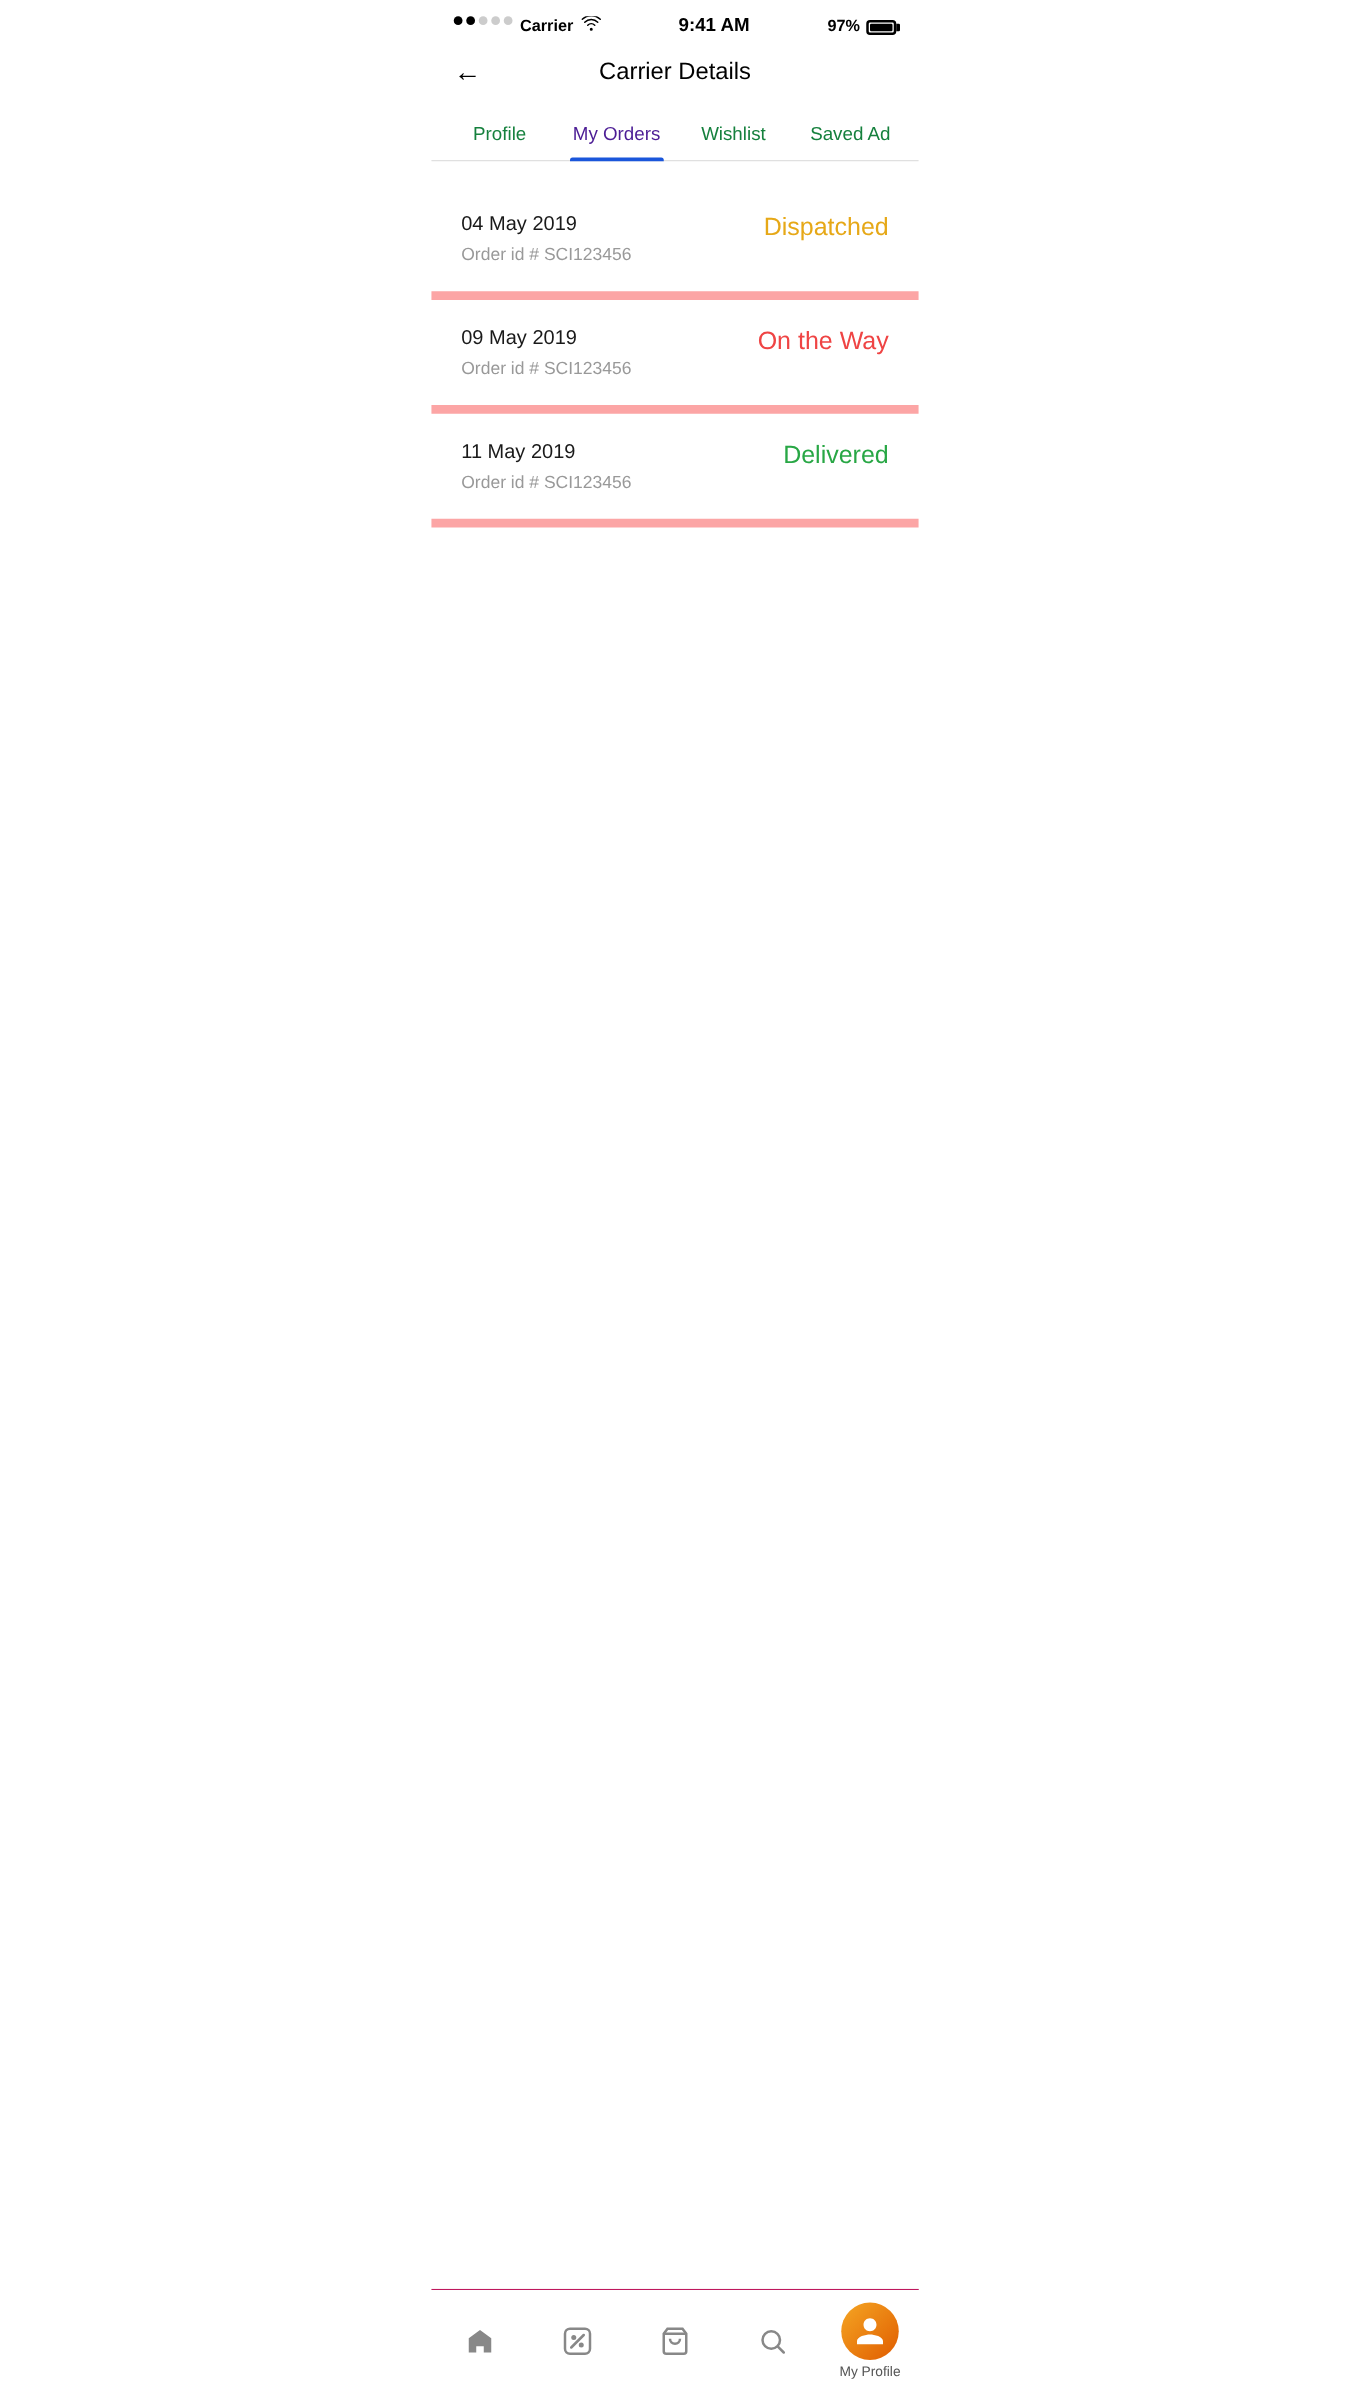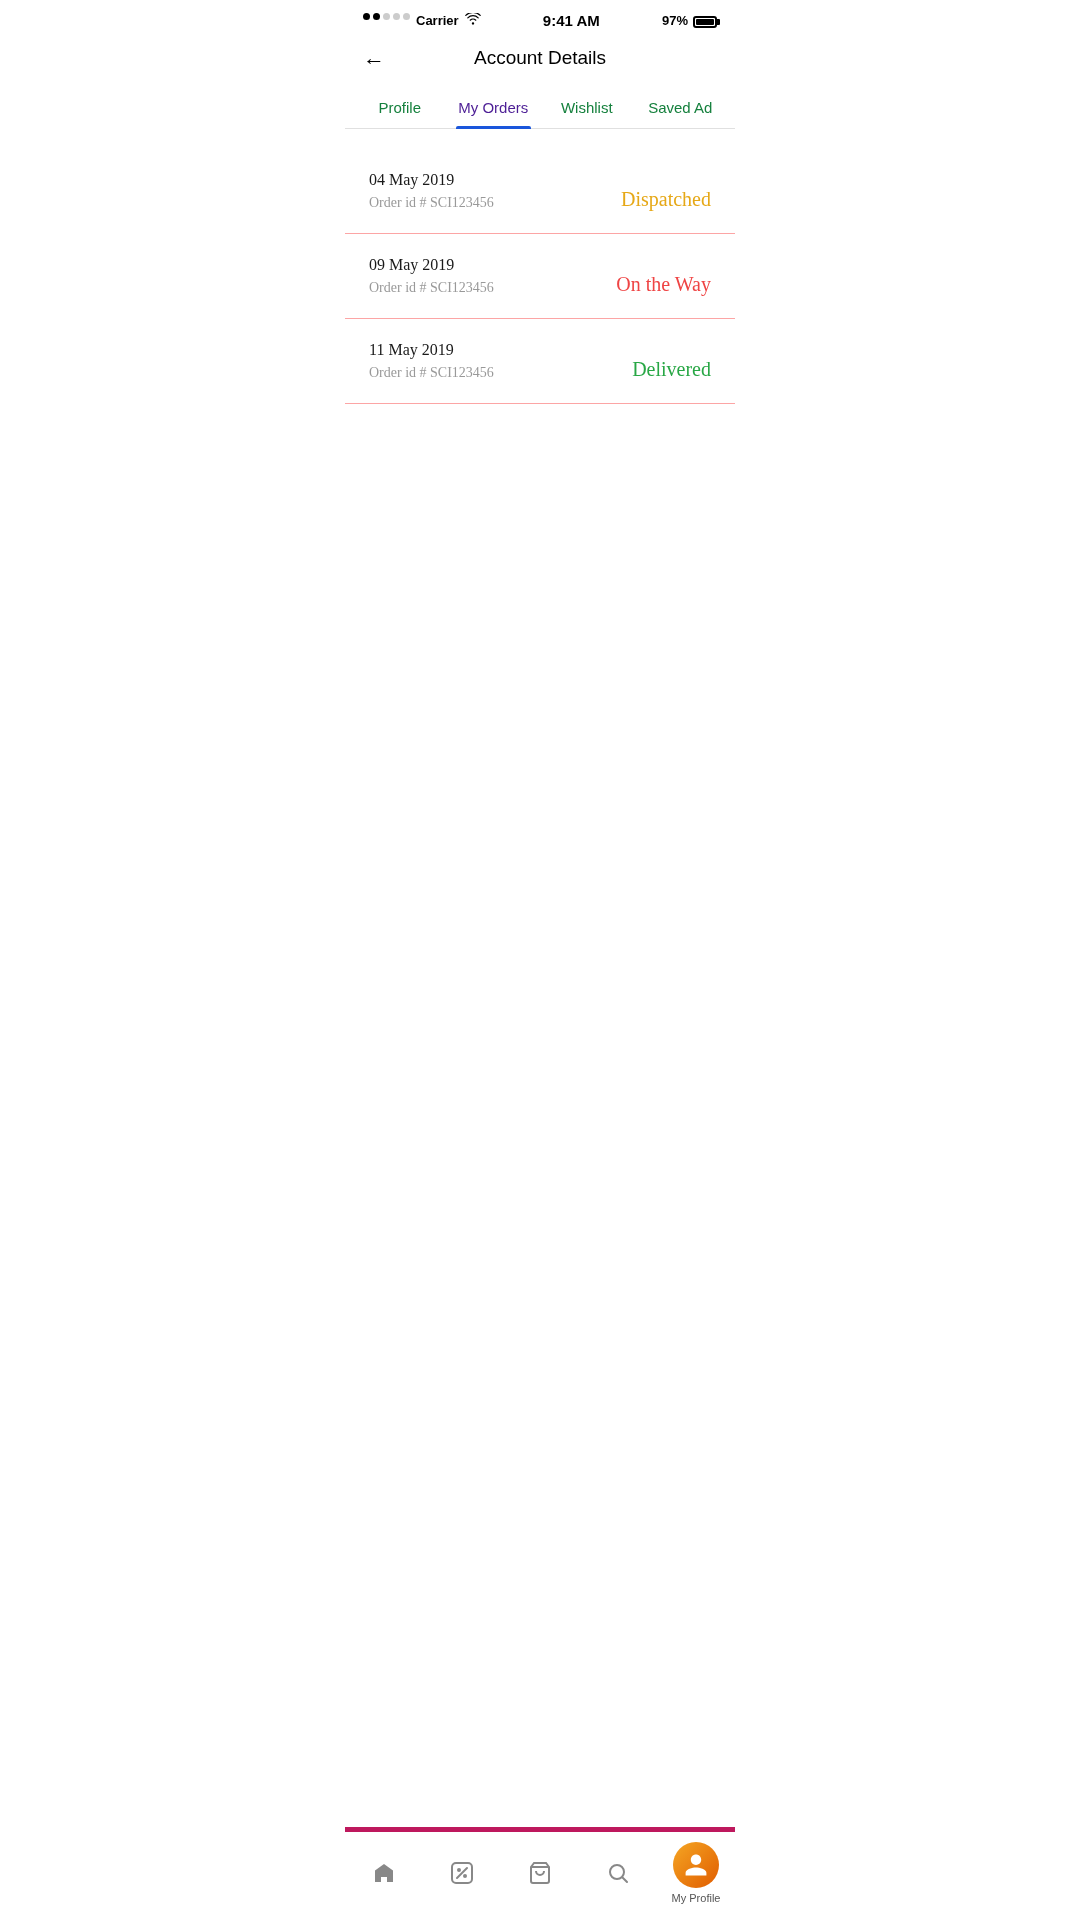--- a/index.html
+++ b/index.html
@@ -139,24 +139,23 @@
       border-radius: 2px 2px 0 0;
     }
 
     
     .orders-list {
       padding: 20px 0;
     }
     .order-item {
       display: flex;
       justify-content: space-between;
-      align-items: flex-end;
+      align-items: flex-start;
       padding: 22px 24px;
-      border-bottom: 1px solid #fca5a5;
-      font-family: Liberation Serif, serif;
+      border-bottom: 7px solid #fca5a5;
     }
     .order-info {}
     .order-date {
       font-size: 16px;
       font-weight: 500;
       color: #1a1a1a;
       margin-bottom: 6px;
     }
     .order-id {
       font-size: 14px;
@@ -171,21 +170,21 @@
     .status-delivered { color: #28a745; }
 
     
     .bottom-nav {
       position: fixed;
       bottom: 0;
       left: 50%;
       transform: translateX(-50%);
       width: 390px;
       background: #fff;
-      border-top: 5px solid #be185d;
+      border-top: 1px solid #be185d;
       display: flex;
       justify-content: flex-start;
       align-items: center;
       padding: 10px 0 16px;
     }
     .nav-item {
       display: flex;
       flex-direction: column;
       align-items: center;
       gap: 4px;
@@ -246,21 +245,21 @@
   <div class="status-right">
     <span>97%</span>
     <div class="battery-icon">
       <div class="battery-fill"></div>
     </div>
   </div>
 </div>
 
 <div class="header">
   <div class="back-button">←</div>
-  <div class="header-title">Account Details</div>
+  <div class="header-title">Carrier Details</div>
 </div>
 
 <div class="tabs">
   <div class="tab">Profile</div>
   <div class="tab active">My Orders</div>
   <div class="tab">Wishlist</div>
   <div class="tab">Saved Ad</div>
 </div>
 
 <div class="orders-list">

